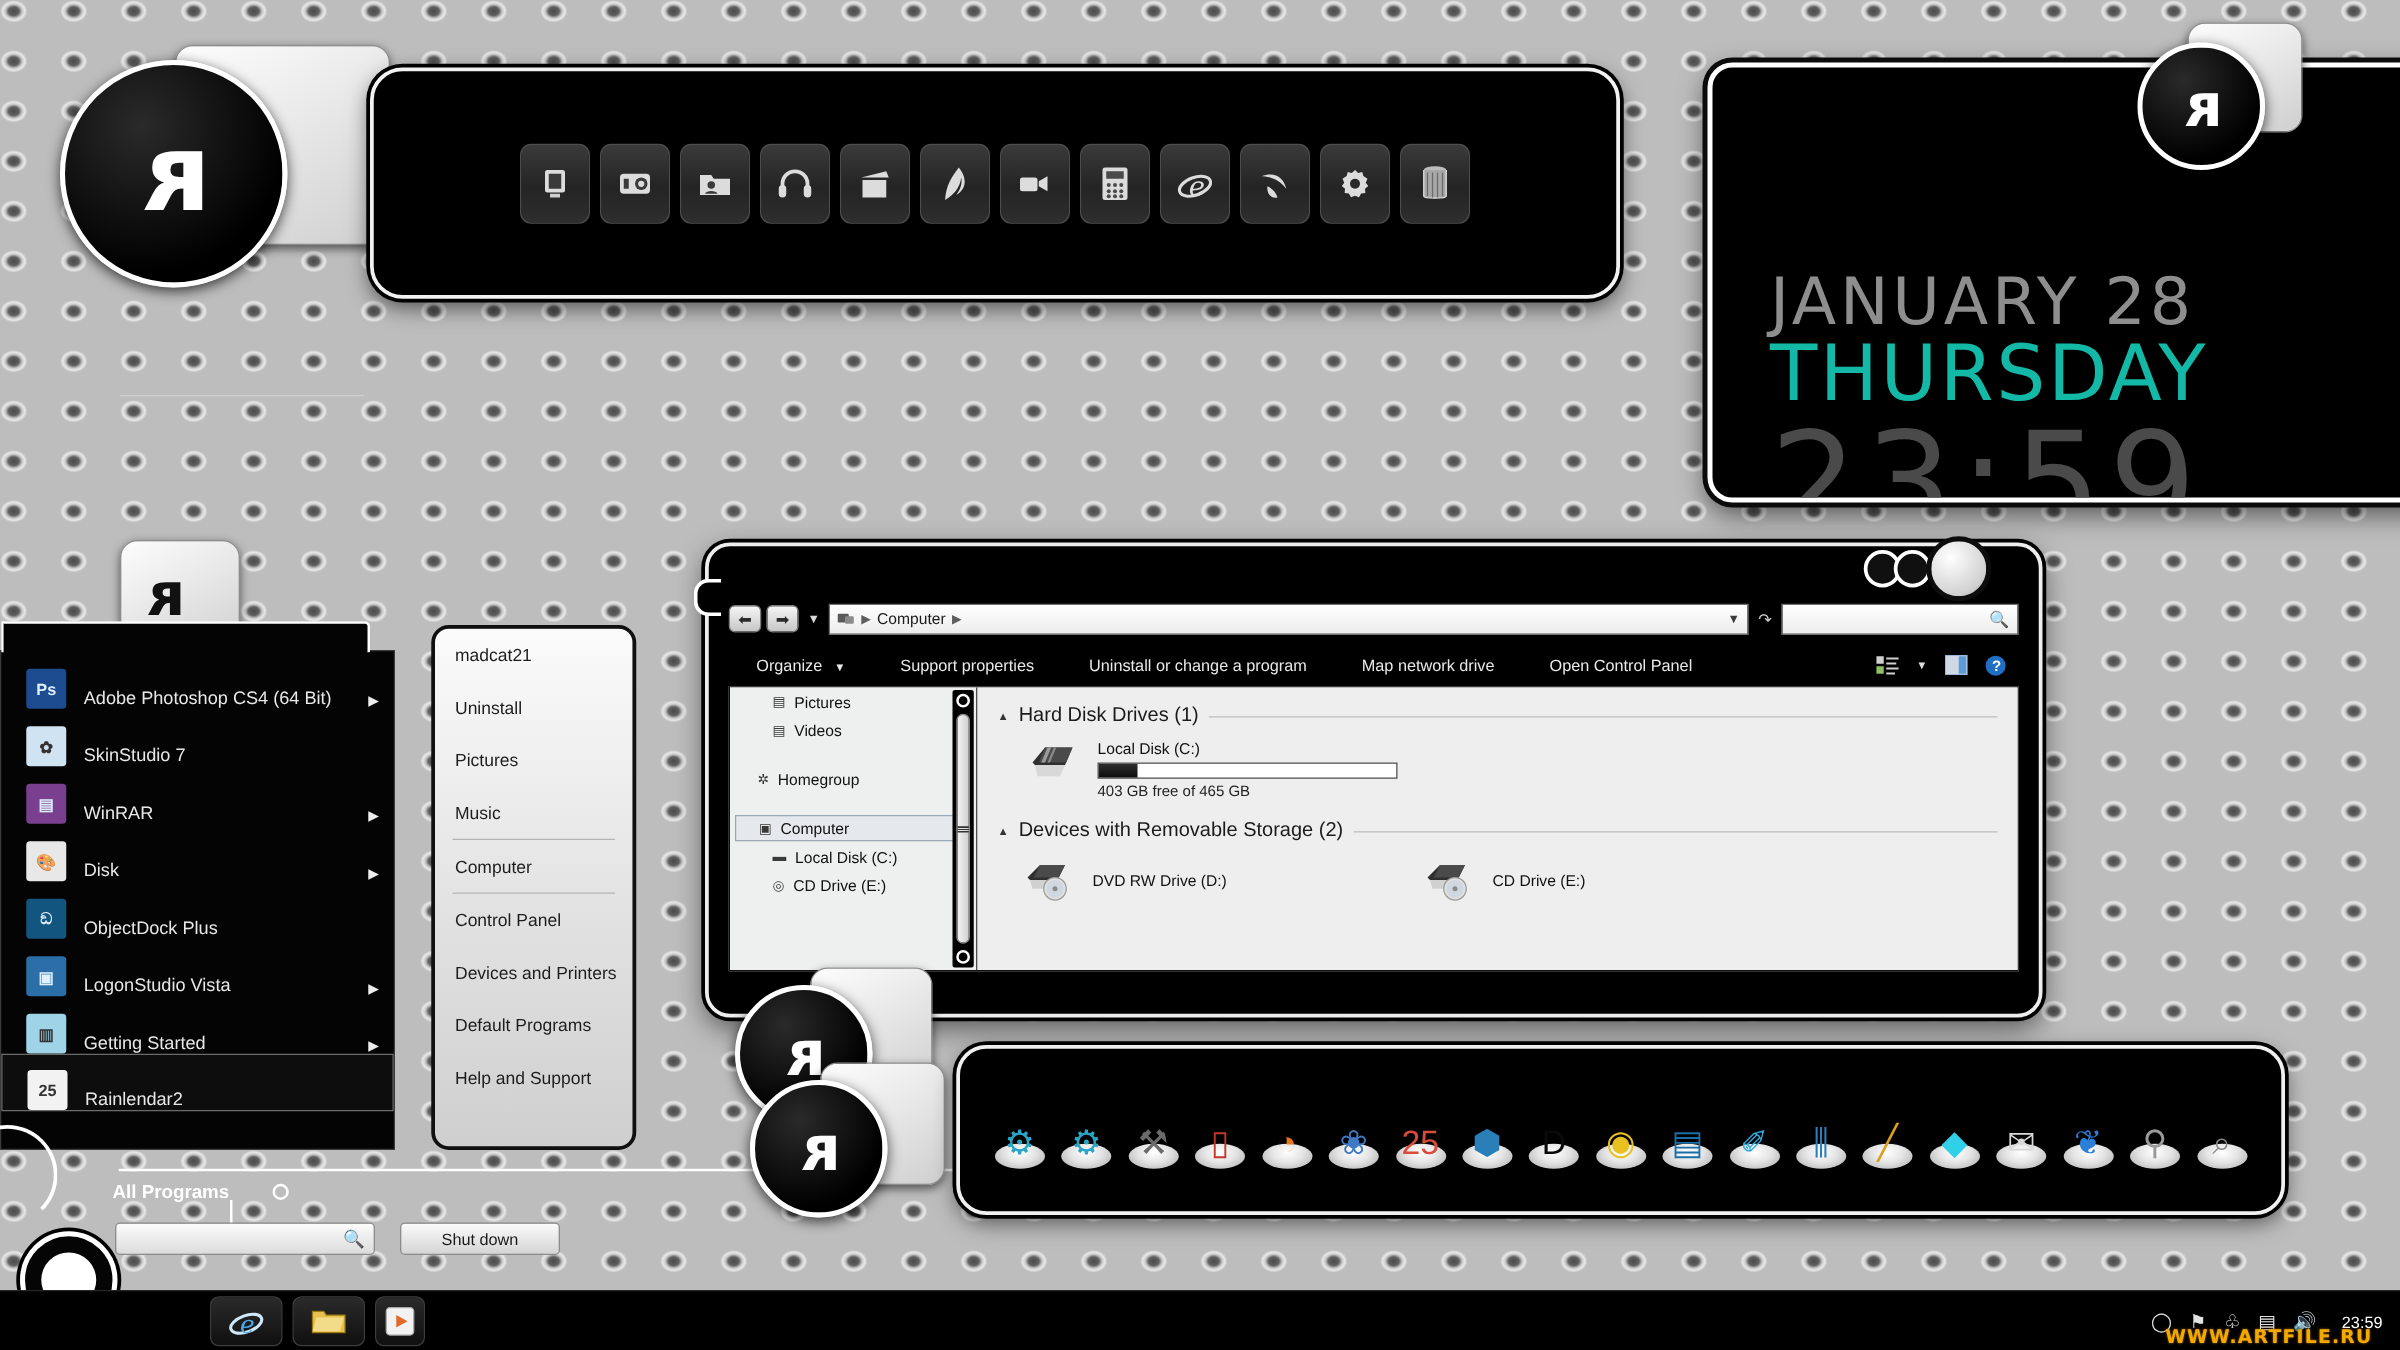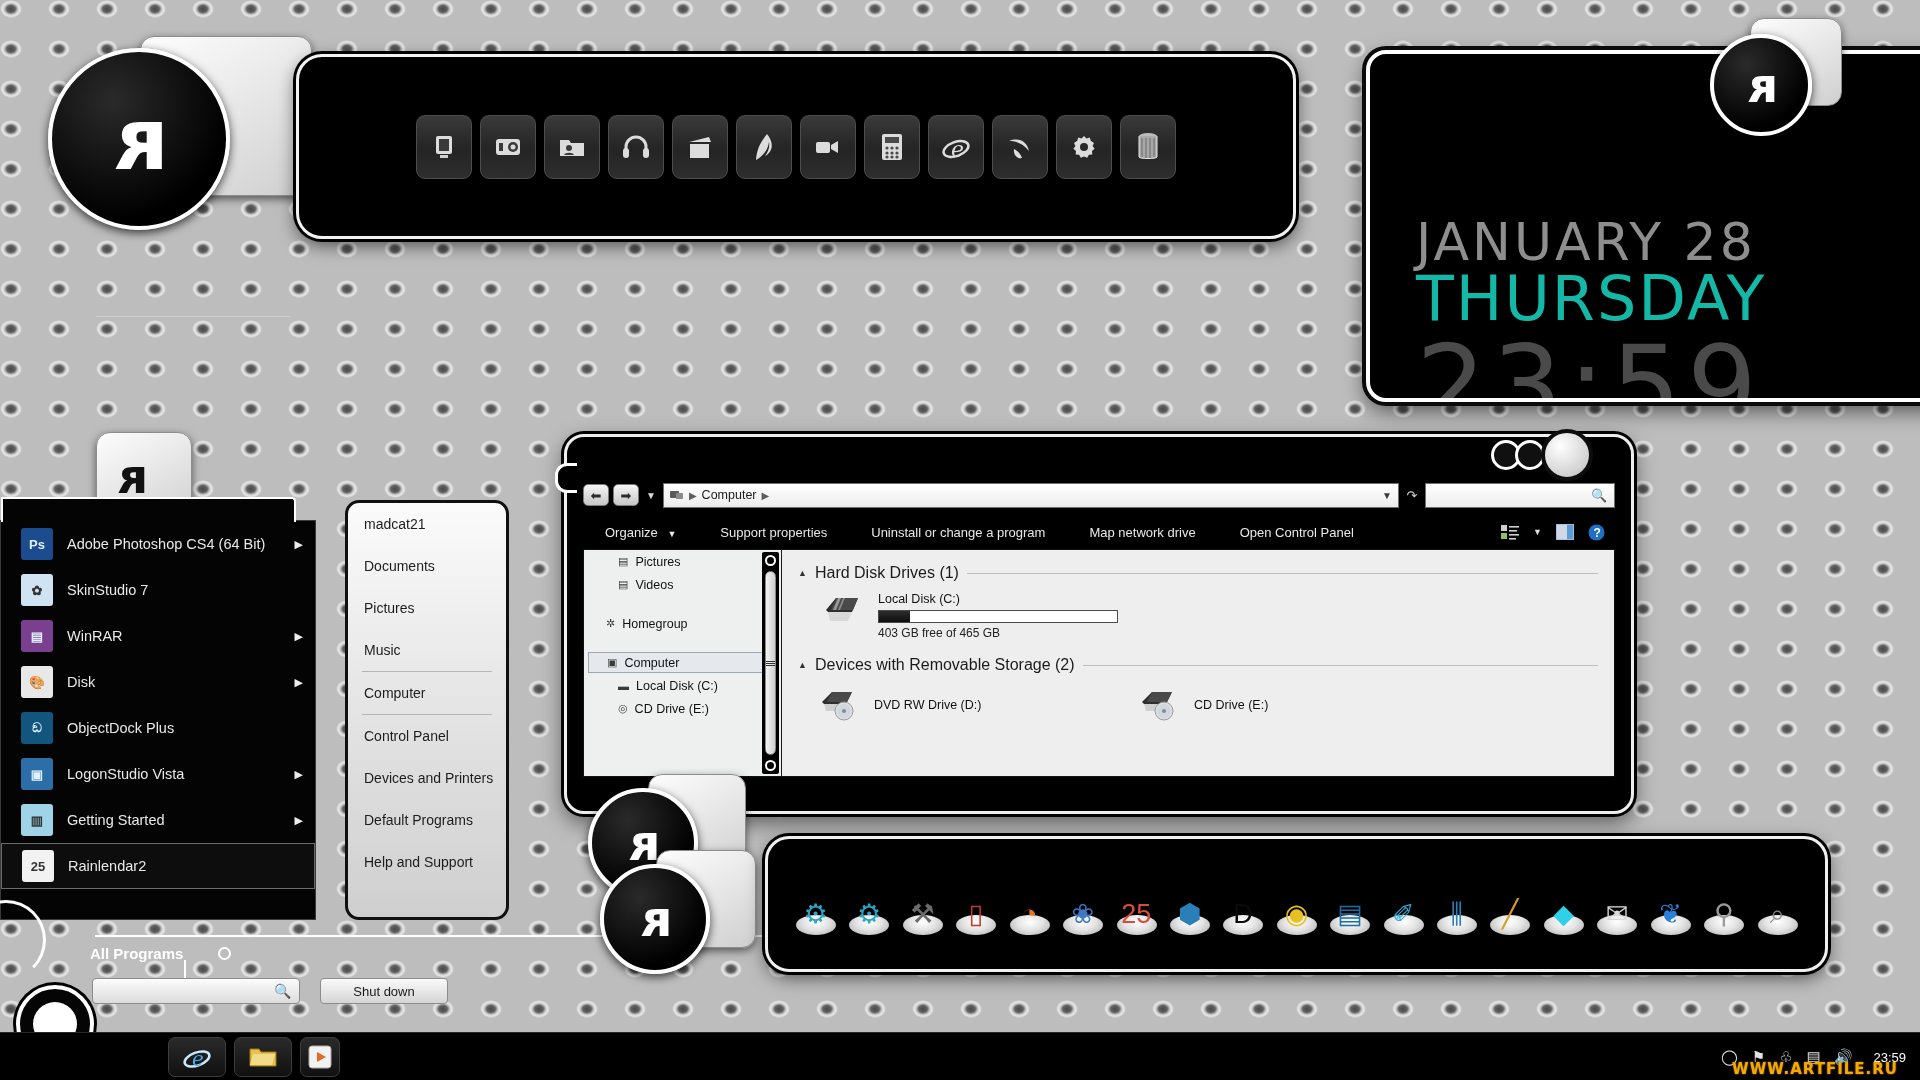--- a/index.html
+++ b/index.html
@@ -62,21 +62,21 @@
                 color:#4a4a4a; font-family:"DejaVu Sans", sans-serif; }
 
   
   #start-menu {
     position:absolute; left:0px; top:520px; width:316px; height:400px;
     background:#040404; border:1px solid #3a3a3a;
   }
   #sm-tabnotch { position:absolute; left:0; top:-24px; width:295px; height:25px;
                  background:#040404; border:2px solid #fff; border-bottom:none;
                  border-top-right-radius:4px; }
-  .sm-item { display:flex; align-items:center; height:46px; padding-left:20px; color:#e8e8e8;
+  .sm-item { display:flex; align-items:flex-end; height:46px; padding-left:20px; color:#e8e8e8;
              font-size:14.5px; position:relative; }
   .sm-item.sel { border:1px solid #6b6b6b; background:#0d0d0d; }
   .sm-ico { width:32px; height:32px; margin-right:14px; flex:0 0 32px; border-radius:3px;
             display:flex; align-items:center; justify-content:center; font-size:13px; font-weight:bold; }
   .sm-arrow { position:absolute; right:12px; color:#ededed; font-size:11px; }
   #sm-sep { position:absolute; left:96px; top:316px; width:195px; height:1px; background:#cfcfcf; }
   #all-programs { position:absolute; left:90px; top:945px; color:#fff; font-size:15px; font-weight:bold; }
   #ap-circle { position:absolute; left:218px; top:947px; width:13px; height:13px; border:2px solid #fff;
                border-radius:50%; }
   #sm-search {
@@ -413,21 +413,21 @@
 <div id="sm-orb">
     <div class="inner"></div>
   </div>
 
 <div id="sm-right">
   <div id="smr-list">
       <div class="smr-item">
         <span>madcat21</span>
       </div>
       <div class="smr-item">
-        <span>Documents</span>
+        <span>Uninstall</span>
       </div>
       <div class="smr-item">
         <span>Pictures</span>
       </div>
       <div class="smr-item">
         <span>Music</span>
       </div>
       <div class="smr-div"></div>
       <div class="smr-item">
         <span>Computer</span>

